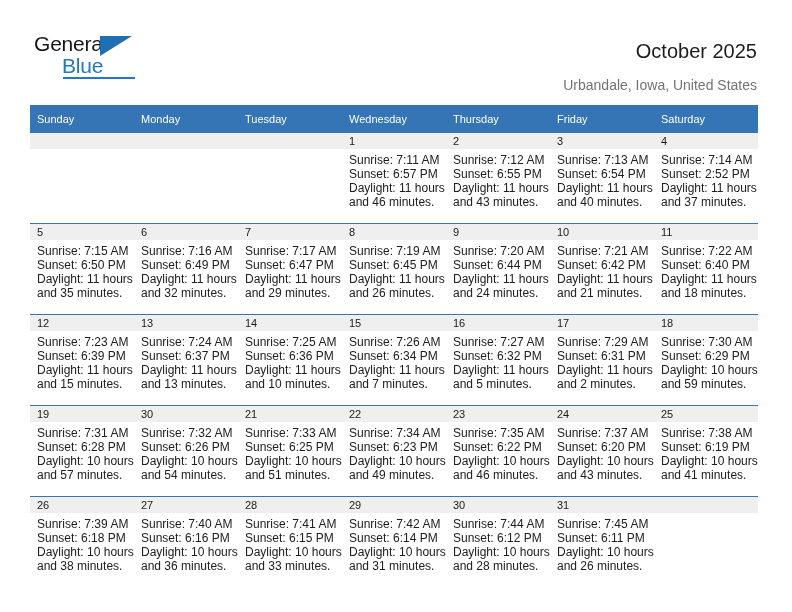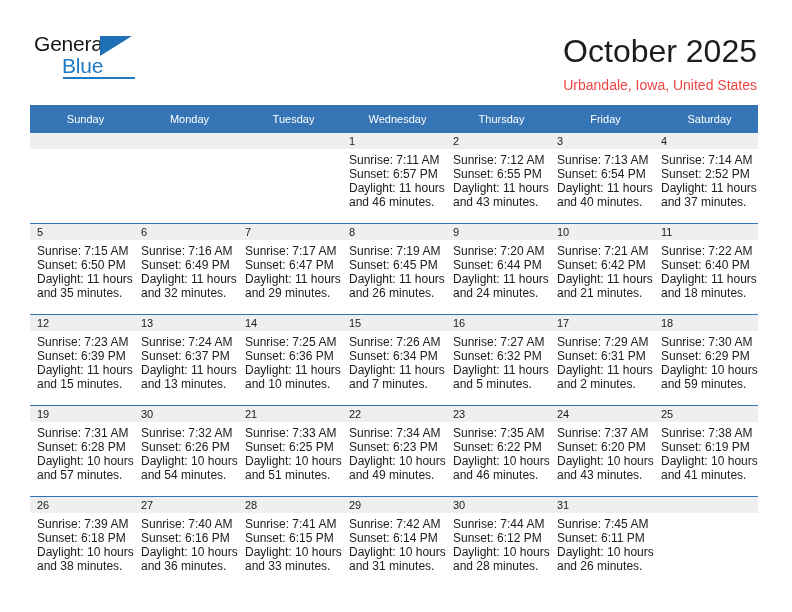--- a/index.html
+++ b/index.html
@@ -70,55 +70,55 @@
     top: 44px;
     width: 72px;
     height: 2px;
     background: #1f7ac4;
   }
 
   .title {
     position: absolute;
     right: 35px;
     top: 36px;
-    font-size: 32px;
+    font-size: 20px;
     line-height: 30px;
     color: #1d1d1d;
     font-weight: normal;
     text-align: right;
     white-space: nowrap;
   }
   .subtitle {
     position: absolute;
     right: 35px;
     top: 77px;
     font-size: 14px;
     line-height: 17px;
-    color: #ef4444;
+    color: #737373;
     text-align: right;
     white-space: nowrap;
   }
 
   
   .calendar {
     position: absolute;
     left: 30px;
     top: 105px;
     width: 728px;
     border-collapse: collapse;
     table-layout: fixed;
   }
   .calendar col { width: 104px; }
 
   .dow-row th {
     background: #3575b5;
     color: #ffffff;
     font-size: 11px;
     font-weight: normal;
-    text-align: center;
+    text-align: left;
     padding: 5px 0 5px 7px;
     height: 18px;
     vertical-align: middle;
     white-space: nowrap;
   }
 
   .week-row td {
     vertical-align: top;
     padding: 0;
     border-top: 1px solid #3575b5;

